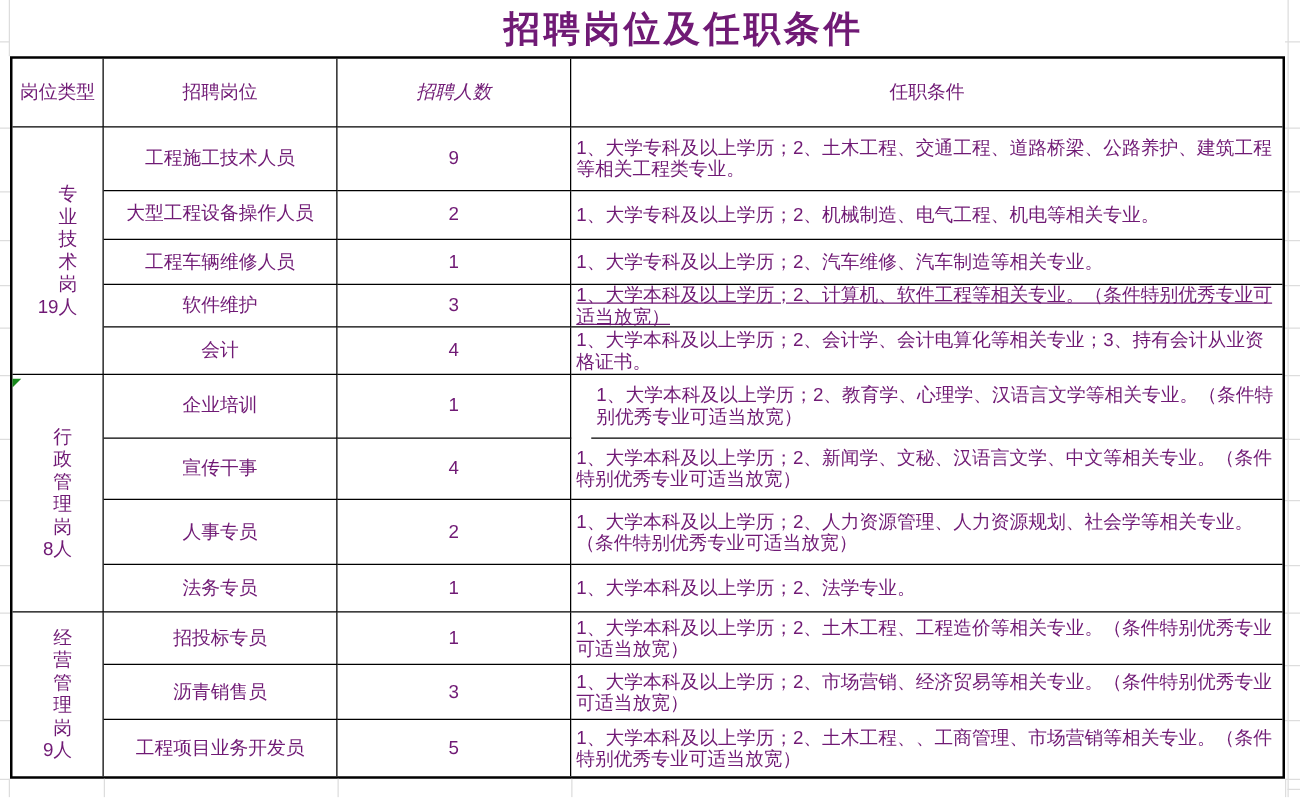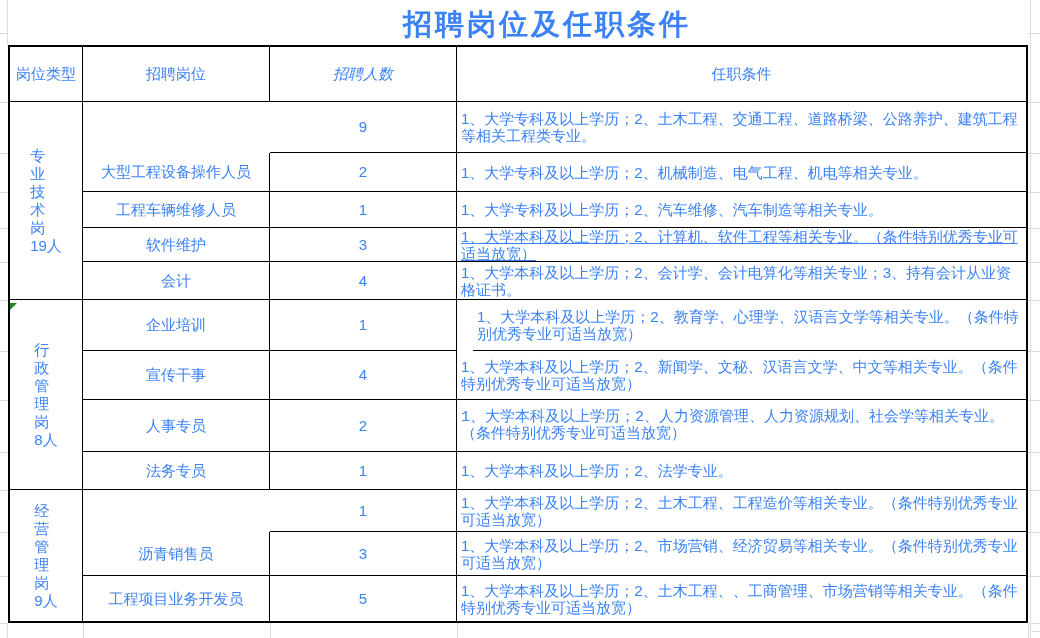--- a/index.html
+++ b/index.html
@@ -1,39 +1,39 @@
 <!DOCTYPE html>
 <html><head>
 <meta charset="utf-8">
 <style>
   html,body{margin:0;padding:0;background:#fff;}
   .stage{
     position:relative;width:1040px;height:638px;overflow:hidden;
-    background:#ffffff;color:#3b82f6;
+    background:#ffffff;color:#701a75;
     font-family:"Liberation Sans",sans-serif;
   }
   .title{
     position:absolute;left:0;top:5px;width:1094px;height:38px;
     text-align:center;font-size:29px;font-weight:bold;letter-spacing:3px;
     line-height:38px;
   }
   .grid{
     position:absolute;left:8px;top:45px;width:1020px;height:578px;
     box-sizing:border-box;border:2px solid #000;
     display:grid;
     grid-template-columns:73px 187px 187px 569px;
     grid-template-rows:55px 51px 39px 36px 34px 38px 51px 49px 52px 38px 42px 44px 45px;
     background:#fff;
   }
   .c{
     box-sizing:border-box;
     border-right:1px solid #000;border-bottom:1px solid #000;
     display:flex;align-items:center;justify-content:center;
     font-size:15px;line-height:18px;overflow:hidden;
-    text-align:left;
+    text-align:right;
   }
   .c.last-col{border-right:none;}
   .c.last-row{border-bottom:none;}
   .c.req{
     justify-content:flex-start;text-align:left;
     padding:1px 4px 1px 4px;line-height:17px;
   }
   .c.cat{
     white-space:pre-line;line-height:18px;position:relative;
   }
@@ -70,24 +70,25 @@
 理
 岗
 8人</div>
     <div class="c cat last-row" style="grid-area:11/1/14/2;">经
 营
 管
 理
 岗
 9人</div>
 
+    <div class="c" style="grid-area:2/2/3/3;">工程施工技术人员</div>
     <div class="c" style="grid-area:2/3/3/4;">9</div>
     <div class="c req last-col" style="grid-area:2/4/3/5;">1、大学专科及以上学历；2、土木工程、交通工程、道路桥梁、公路养护、建筑工程等相关工程类专业。</div>
 
-    <div class="c" style="grid-area:3/2/4/3;">大型工程设备操作人员</div>
+    <div class="c" style="grid-area:3/2/4/3;font-family:Liberation Mono, monospace;">大型工程设备操作人员</div>
     <div class="c" style="grid-area:3/3/4/4;">2</div>
     <div class="c req last-col" style="grid-area:3/4/4/5;">1、大学专科及以上学历；2、机械制造、电气工程、机电等相关专业。</div>
 
     <div class="c" style="grid-area:4/2/5/3;">工程车辆维修人员</div>
     <div class="c" style="grid-area:4/3/5/4;">1</div>
     <div class="c req last-col" style="grid-area:4/4/5/5;">1、大学专科及以上学历；2、汽车维修、汽车制造等相关专业。</div>
 
     <div class="c" style="grid-area:5/2/6/3;">软件维护</div>
     <div class="c" style="grid-area:5/3/6/4;">3</div>
     <div class="c req last-col" style="grid-area:5/4/6/5;text-decoration:underline;">1、大学本科及以上学历；2、计算机、软件工程等相关专业。（条件特别优秀专业可适当放宽）</div>
@@ -99,26 +100,27 @@
     <div class="c" style="grid-area:7/2/8/3;">企业培训</div>
     <div class="c" style="grid-area:7/3/8/4;">1</div>
     <div class="c req last-col" style="grid-area:7/4/8/5;margin-left:16px;">1、大学本科及以上学历；2、教育学、心理学、汉语言文学等相关专业。（条件特别优秀专业可适当放宽）</div>
 
     <div class="c" style="grid-area:8/2/9/3;">宣传干事</div>
     <div class="c" style="grid-area:8/3/9/4;">4</div>
     <div class="c req last-col" style="grid-area:8/4/9/5;">1、大学本科及以上学历；2、新闻学、文秘、汉语言文学、中文等相关专业。（条件特别优秀专业可适当放宽）</div>
 
     <div class="c" style="grid-area:9/2/10/3;">人事专员</div>
     <div class="c" style="grid-area:9/3/10/4;">2</div>
-    <div class="c req last-col" style="grid-area:9/4/10/5;font-family:Liberation Mono, monospace;">1、大学本科及以上学历；2、人力资源管理、人力资源规划、社会学等相关专业。（条件特别优秀专业可适当放宽）</div>
+    <div class="c req last-col" style="grid-area:9/4/10/5;">1、大学本科及以上学历；2、人力资源管理、人力资源规划、社会学等相关专业。（条件特别优秀专业可适当放宽）</div>
 
     <div class="c" style="grid-area:10/2/11/3;">法务专员</div>
     <div class="c" style="grid-area:10/3/11/4;">1</div>
     <div class="c req last-col" style="grid-area:10/4/11/5;">1、大学本科及以上学历；2、法学专业。</div>
 
+    <div class="c" style="grid-area:11/2/12/3;">招投标专员</div>
     <div class="c" style="grid-area:11/3/12/4;">1</div>
     <div class="c req last-col" style="grid-area:11/4/12/5;">1、大学本科及以上学历；2、土木工程、工程造价等相关专业。（条件特别优秀专业可适当放宽）</div>
 
     <div class="c" style="grid-area:12/2/13/3;">沥青销售员</div>
     <div class="c" style="grid-area:12/3/13/4;">3</div>
     <div class="c req last-col" style="grid-area:12/4/13/5;">1、大学本科及以上学历；2、市场营销、经济贸易等相关专业。（条件特别优秀专业可适当放宽）</div>
 
     <div class="c last-row" style="grid-area:13/2/14/3;">工程项目业务开发员</div>
     <div class="c last-row" style="grid-area:13/3/14/4;">5</div>
     <div class="c req last-col last-row" style="grid-area:13/4/14/5;">1、大学本科及以上学历；2、土木工程、、工商管理、市场营销等相关专业。（条件特别优秀专业可适当放宽）</div>

